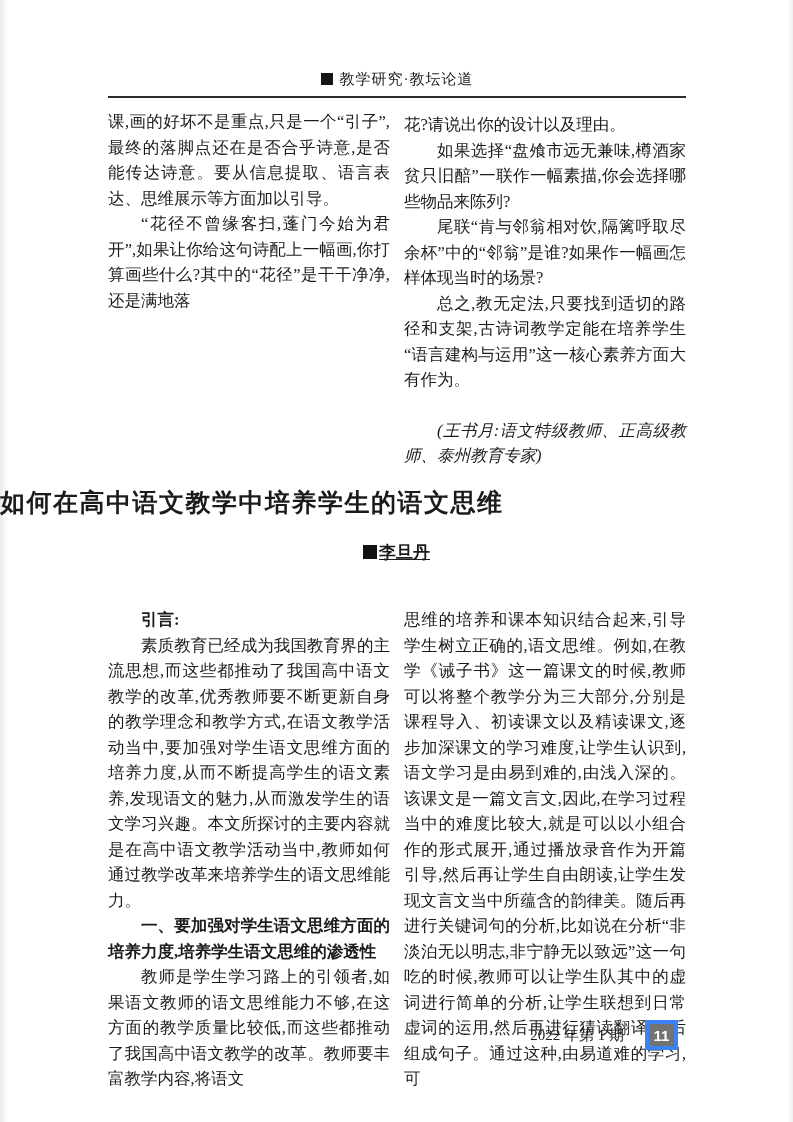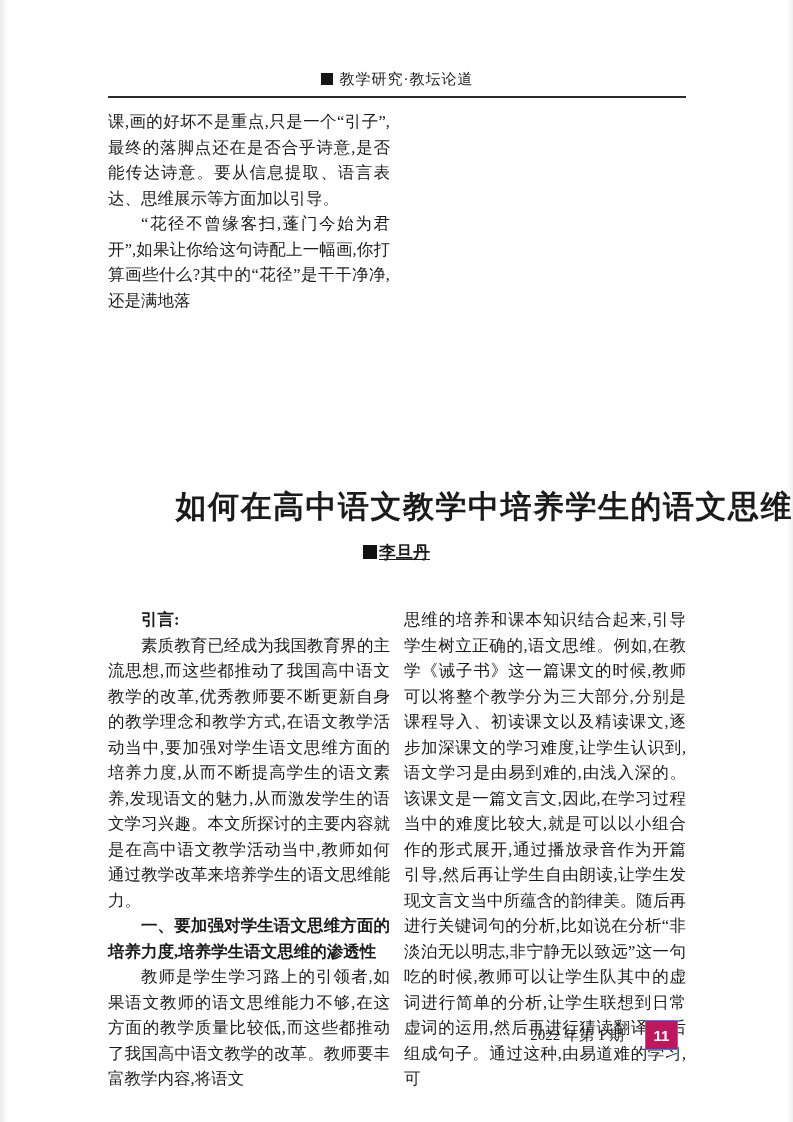--- a/index.html
+++ b/index.html
@@ -40,59 +40,66 @@
   .a1-right { top:112px; left:404px; }
   .a2-left  { top:607px; left:108px; }
   .a2-right { top:607px; left:404px; }
 
   .heading-bold { font-family:Liberation Serif, serif; font-weight:700; }
   .attribution { margin-top:25px !important; font-style:italic; }
 
   
   .article-title {
     position:absolute; top:486px; left:0; width:100%; margin:0;
-    text-align:right; font-size:31px; font-weight:900; letter-spacing:1.5px;
+    text-align:left; font-size:25px; font-weight:900; letter-spacing:1.5px;
   }
   .author-byline {
     position:absolute; top:541px; left:0; width:100%; text-align:center;
     font-family:"Liberation Sans", sans-serif; font-weight:700; font-size:17px;text-decoration:underline;
   }
   .author-sq {
     display:inline-block; width:14px; height:14px; background:#111111;
     margin-right:2px; vertical-align:-1px;
   }
 
   
   .page-footer {
     position:absolute; top:1020px; left:108px; width:570px;
     display:flex; align-items:center; justify-content:flex-end; gap:21px;
     font-size:15px;
   }
   .page-badge {
     display:flex; align-items:center; justify-content:center;
-    width:33px; height:30px; background:#be185d; color:#ffffff;
+    width:33px; height:30px; background:#737373; color:#ffffff;
     font-family:"Liberation Sans", sans-serif; font-weight:700; font-size:15px;
-    border:1px solid #3b82f6; box-sizing:border-box;
+    border:4px solid #3b82f6; box-sizing:border-box;
   }
 </style>
 </head>
 <body>
 
 <div class="page">
 
   <div class="page-header">
     <span class="marker-sq"></span><span>教学研究·教坛论道</span>
   </div>
   <div class="header-rule"></div>
 
   <section class="col a1-left">
     <p>课,画的好坏不是重点,只是一个“引子”,最终的落脚点还在是否合乎诗意,是否能传达诗意。要从信息提取、语言表达、思维展示等方面加以引导。</p>
     <p class="indent">“花径不曾缘客扫,蓬门今始为君开”,如果让你给这句诗配上一幅画,你打算画些什么?其中的“花径”是干干净净,还是满地落</p>
   </section>
 
+  <section class="col a1-right">
+    <p>花?请说出你的设计以及理由。</p>
+    <p class="indent">如果选择“盘飧市远无兼味,樽酒家贫只旧醅”一联作一幅素描,你会选择哪些物品来陈列?</p>
+    <p class="indent">尾联“肯与邻翁相对饮,隔篱呼取尽余杯”中的“邻翁”是谁?如果作一幅画怎样体现当时的场景?</p>
+    <p class="indent">总之,教无定法,只要找到适切的路径和支架,古诗词教学定能在培养学生“语言建构与运用”这一核心素养方面大有作为。</p>
+    <p class="indent attribution">(王书月:语文特级教师、正高级教师、泰州教育专家)</p>
+  </section>
 
   <h1 class="article-title">如何在高中语文教学中培养学生的语文思维</h1>
   <div class="author-byline">
     <span class="author-sq"></span><span>李旦丹</span>
   </div>
 
   <section class="col a2-left">
     <p class="indent heading-bold">引言:</p>
     <p class="indent">素质教育已经成为我国教育界的主流思想,而这些都推动了我国高中语文教学的改革,优秀教师要不断更新自身的教学理念和教学方式,在语文教学活动当中,要加强对学生语文思维方面的培养力度,从而不断提高学生的语文素养,发现语文的魅力,从而激发学生的语文学习兴趣。本文所探讨的主要内容就是在高中语文教学活动当中,教师如何通过教学改革来培养学生的语文思维能力。</p>
     <p class="indent heading-bold">一、要加强对学生语文思维方面的培养力度,培养学生语文思维的渗透性</p>

